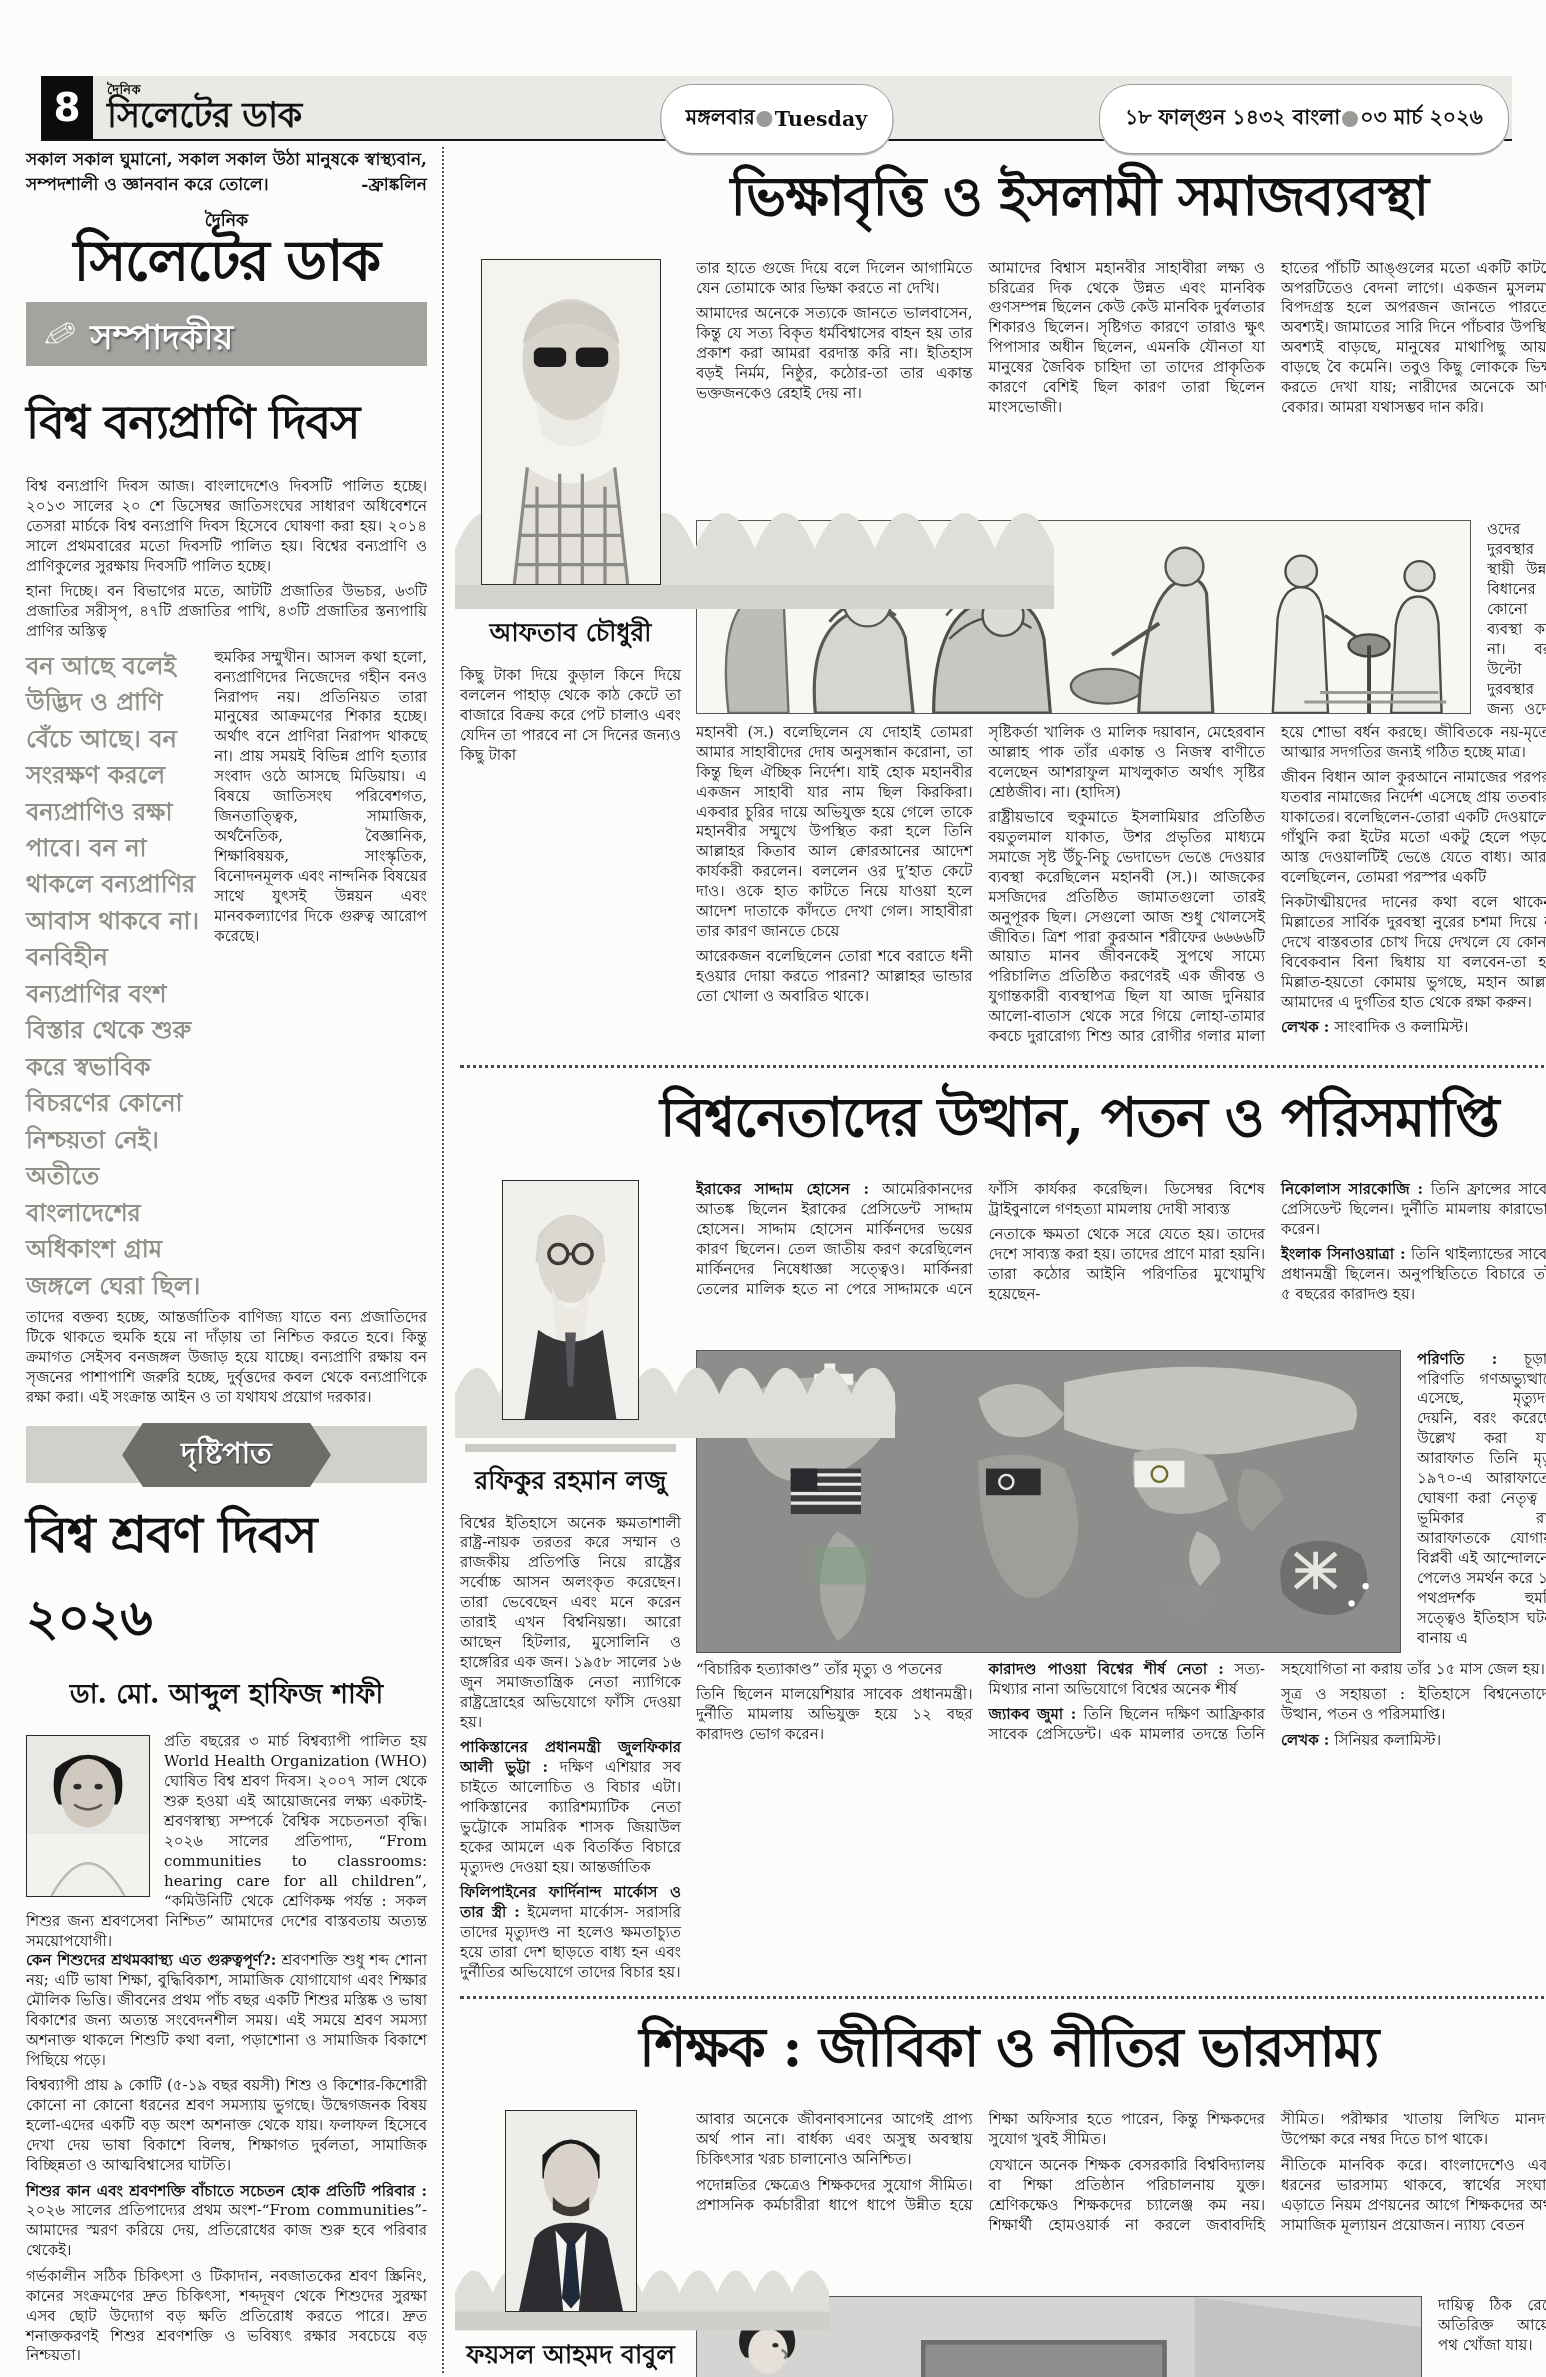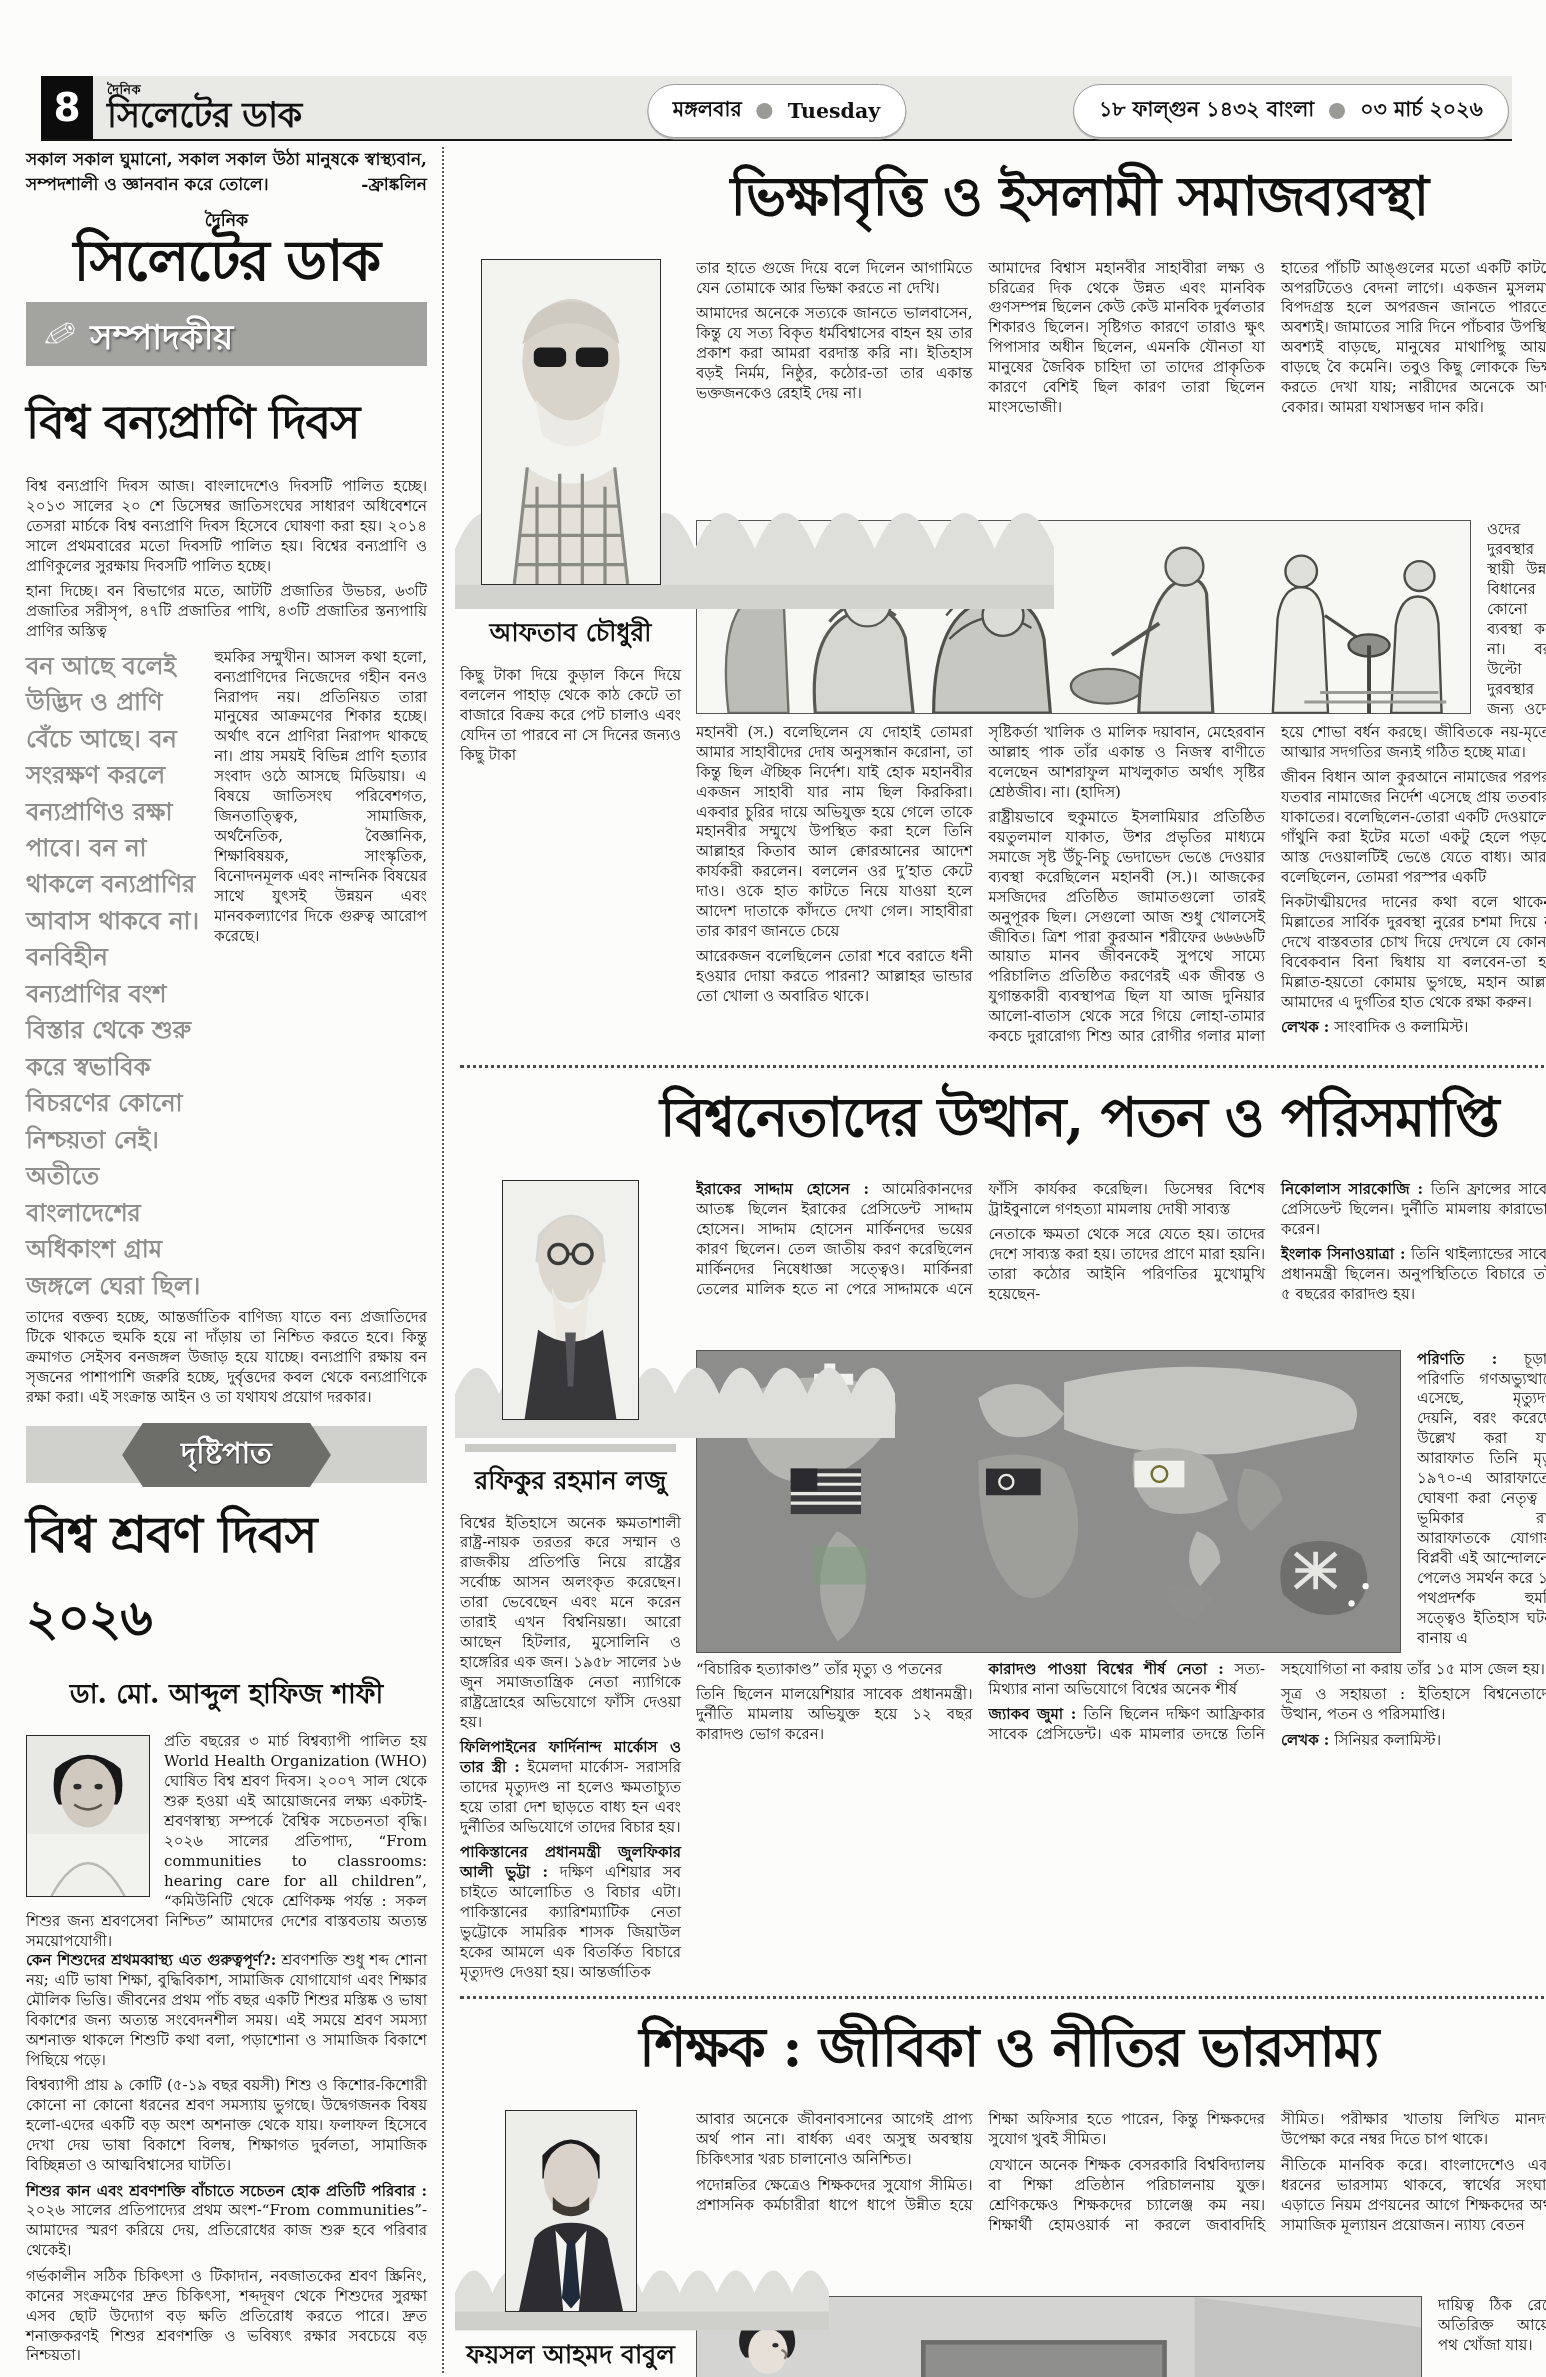--- a/index.html
+++ b/index.html
@@ -7,21 +7,21 @@
         font-family:"DejaVu Serif","Liberation Serif",serif;color:#111;}
   
   .hdr{position:absolute;left:41px;top:76px;width:1471px;height:63px;background:#e9e9e6;
        border-bottom:2.7px solid #151515;display:flex;align-items:center;}
   .pagenum{width:52px;height:63px;background:#0c0c0c;color:#fff;display:flex;align-items:center;justify-content:center;
            font-size:39px;font-weight:bold;font-family:"DejaVu Sans",sans-serif;}
   .hdr-logo{margin-left:14px;line-height:1;}
   .hdr-logo .sm{font-size:13px;font-weight:bold;letter-spacing:0.5px;}
   .hdr-logo .bg{font-size:35px;font-weight:900;letter-spacing:-0.5px;margin-top:1.1px;}
   .pill{position:absolute;top:7.6px;height:44px;background:#fff;border:1.6px solid #9a9a96;border-radius:32px;
-        display:flex;align-items:center;gap:15px;padding:4px 25px;font-size:20.5px;font-weight:bold;box-shadow:0 1.6px 0 #bbb;}
+        display:flex;align-items:center;gap:2px;padding:12px 25px;font-size:20.5px;font-weight:bold;box-shadow:0 1.6px 0 #bbb;}
   .pill .dot{width:16px;height:16px;border-radius:50%;background:#9a9a96;display:inline-block;}
   .pill.center{left:50%;transform:translateX(-50%);}
   .pill.right{right:3.2px;}
   
   .content{position:absolute;left:26px;top:147px;width:1471px;bottom:4.3px;display:flex;}
   .leftcol{width:401px;flex:none;border-right:2.2px dotted #555;padding-right:15px;}
   .maincol{flex:1;padding-left:16px;border-right:2.2px dashed #777;position:relative;}
   p{margin:0 0 5.4px;}
   .body-text{font-size:15px;line-height:1.33;text-align:justify;}
   .body-text p strong{font-weight:bold;}
@@ -248,22 +248,22 @@
                 <path d="M48 54 l4 0" stroke="#3a3a38" stroke-width="2"></path>
                 <path d="M36 78 q14 34 28 0 l-4 44 q-10 16 -20 0z" fill="#ece9e3"></path>
                 <path d="M16 176 l10 -66 q24 18 48 0 l10 66z" fill="#37373a"></path>
                 <path d="M46 112 l8 0 l-2 40 l-4 0z" fill="#55555a"></path>
               </svg>
             </div>
             <div class="gray-rule"></div>
             <div class="byline">রফিকুর রহমান লজু</div>
             <div class="body-text">
                 <p>বিশ্বের ইতিহাসে অনেক ক্ষমতাশালী রাষ্ট্র-নায়ক তরতর করে সম্মান ও রাজকীয় প্রতিপত্তি নিয়ে রাষ্ট্রের সর্বোচ্চ আসন অলংকৃত করেছেন। তারা ভেবেছেন এবং মনে করেন তারাই এখন বিশ্বনিয়ন্তা। আরো আছেন হিটলার, মুসোলিনি ও হাঙ্গেরির এক জন। ১৯৫৮ সালের ১৬ জুন সমাজতান্ত্রিক নেতা ন্যাগিকে রাষ্ট্রদ্রোহের অভিযোগে ফাঁসি দেওয়া হয়।</p>
+                <p><strong>পাকিস্তানের প্রধানমন্ত্রী জুলফিকার আলী ভুট্টা :</strong> দক্ষিণ এশিয়ার সব চাইতে আলোচিত ও বিচার এটা। পাকিস্তানের ক্যারিশম্যাটিক নেতা ভুট্টোকে সামরিক শাসক জিয়াউল হকের আমলে এক বিতর্কিত বিচারে মৃত্যুদণ্ড দেওয়া হয়। আন্তর্জাতিক</p>
                 <p><strong>ফিলিপাইনের ফার্দিনান্দ মার্কোস ও তার স্ত্রী :</strong> ইমেলদা মার্কোস- সরাসরি তাদের মৃত্যুদণ্ড না হলেও ক্ষমতাচ্যুত হয়ে তারা দেশ ছাড়তে বাধ্য হন এবং দুর্নীতির অভিযোগে তাদের বিচার হয়।</p>
-                <p><strong>পাকিস্তানের প্রধানমন্ত্রী জুলফিকার আলী ভুট্টা :</strong> দক্ষিণ এশিয়ার সব চাইতে আলোচিত ও বিচার এটা। পাকিস্তানের ক্যারিশম্যাটিক নেতা ভুট্টোকে সামরিক শাসক জিয়াউল হকের আমলে এক বিতর্কিত বিচারে মৃত্যুদণ্ড দেওয়া হয়। আন্তর্জাতিক</p>
               </div>
           </div>
           <div class="art-right">
             <div class="cols3 body-text" style="height:162px;">
                 <p><strong>ইরাকের সাদ্দাম হোসেন :</strong> আমেরিকানদের আতঙ্ক ছিলেন ইরাকের প্রেসিডেন্ট সাদ্দাম হোসেন। সাদ্দাম হোসেন মার্কিনদের ভয়ের কারণ ছিলেন। তেল জাতীয় করণ করেছিলেন মার্কিনদের নিষেধাজ্ঞা সত্ত্বেও। মার্কিনরা তেলের মালিক হতে না পেরে সাদ্দামকে এনে ফাঁসি কার্যকর করেছিল। ডিসেম্বর বিশেষ ট্রাইবুনালে গণহত্যা মামলায় দোষী সাব্যস্ত</p>
                 <p>নেতাকে ক্ষমতা থেকে সরে যেতে হয়। তাদের দেশে সাব্যস্ত করা হয়। তাদের প্রাণে মারা হয়নি। তারা কঠোর আইনি পরিণতির মুখোমুখি হয়েছেন-</p>
                 <p><strong>নিকোলাস সারকোজি :</strong> তিনি ফ্রান্সের সাবেক প্রেসিডেন্ট ছিলেন। দুর্নীতি মামলায় কারাভোগ করেন।</p>
                 <p><strong>ইংলাক সিনাওয়াত্রা :</strong> তিনি থাইল্যান্ডের সাবেক প্রধানমন্ত্রী ছিলেন। অনুপস্থিতিতে বিচারে তাঁর ৫ বছরের কারাদণ্ড হয়।</p>
               </div>
             <div class="row2" style="height:303px;">

